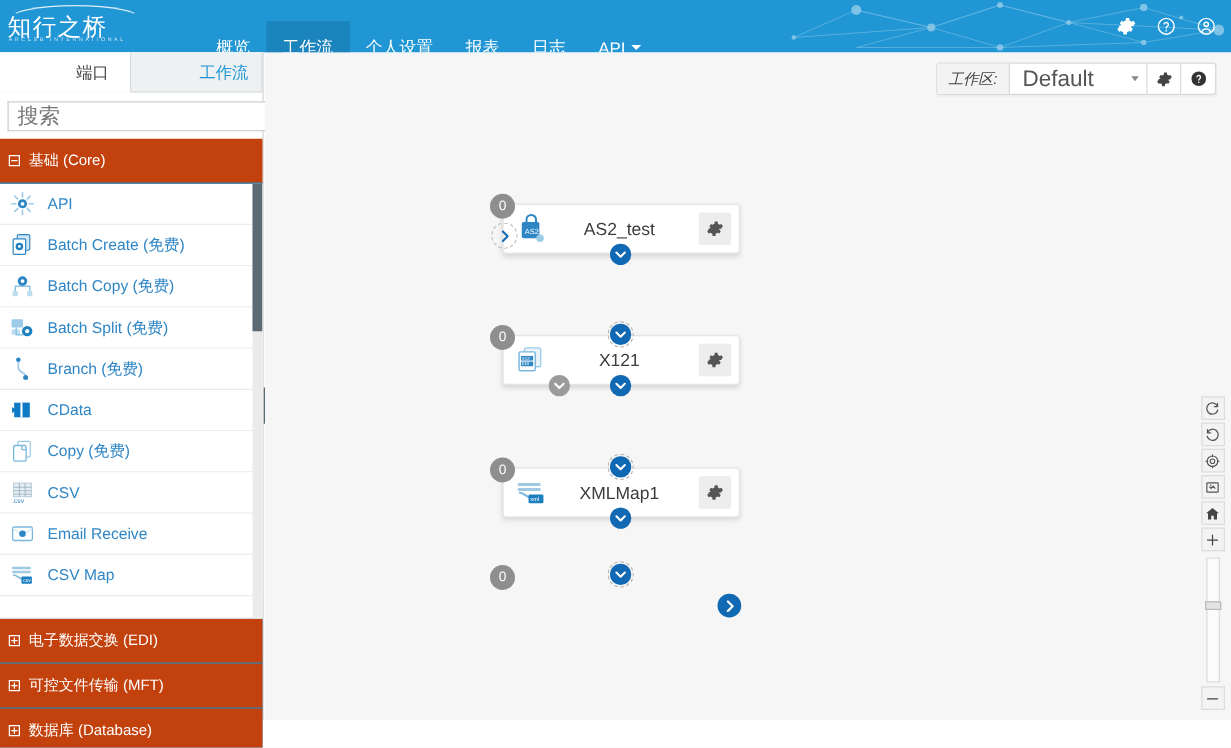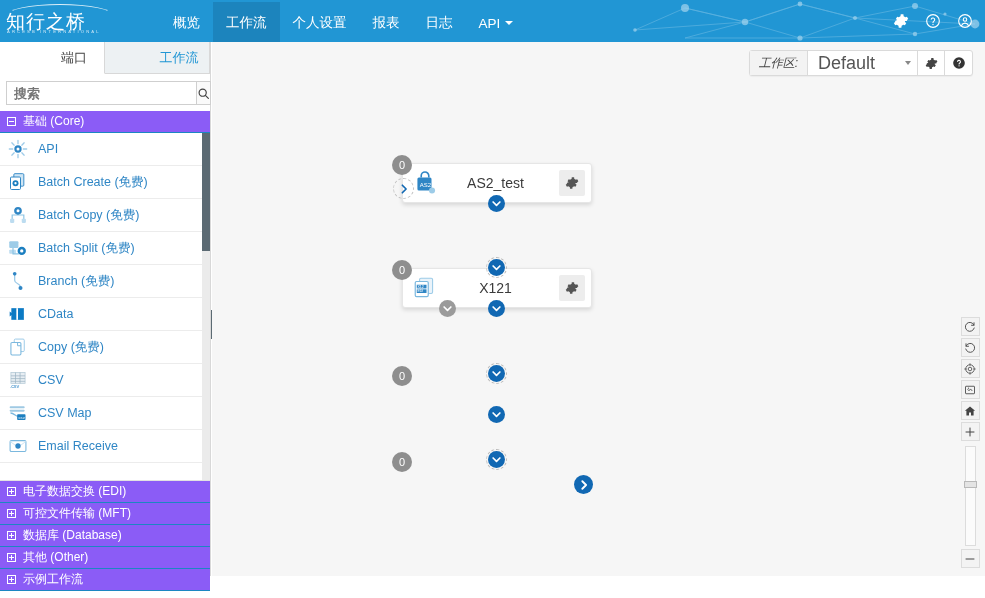--- a/index.html
+++ b/index.html
@@ -31,21 +31,21 @@
     position: absolute; top: 26px; left: 3px; font-size: 4.2px;
     color: #cfe8f7; letter-spacing: 2.1px; white-space: nowrap;
   }
   .logo-arc {
     position: absolute; left: 2px; top: 1px; width: 108px; height: 14px;
     border-top: 1.5px solid rgba(255,255,255,.85);
     border-radius: 60% 60% 0 0 / 100% 100% 0 0;
     border-left: 1.5px solid rgba(255,255,255,0);
     border-right: 1.5px solid rgba(255,255,255,0);
   }
-  .nav { position: absolute; left: 160px; top: 2px; height: 42px; display: flex; align-items: stretch; }
+  .nav { position: absolute; left: 160px; top: 17px; height: 42px; display: flex; align-items: stretch; }
   .nav-item {
     display: flex; align-items: center; padding: 0 13px;
     color: #ffffff; font-size: 13.5px; cursor: pointer; white-space: nowrap;
   }
   .nav-item.active { background: #1c84bd; }
   .caret-down {
     display: inline-block; margin-left: 5px;
     border-left: 4px solid transparent; border-right: 4px solid transparent;
     border-top: 4px solid #fff;
   }
@@ -60,29 +60,29 @@
   .tabs { display: flex; height: 32px; background: #f4f4f4; border-bottom: 1px solid #d8d8d8; }
   .tab {
     flex: 1; display: flex; align-items: center; justify-content: center;
     font-size: 13px; color: #2196d4; cursor: pointer;
     border-right: 1px solid #d8d8d8; background: #edf1f3; padding-left: 44px;
   }
   .tab.active { background: #ffffff; color: #444; border-bottom: 1px solid #fff; margin-bottom: -1px; }
   .search-row { padding: 7px 6px 6px 6px; display: flex; }
   .search-input {
     flex: 1; height: 24px; border: 1px solid #cfcfcf; border-right: none;
-    padding: 0 7px; font-size: 13px; color: #555; outline: none;
-    font-family: "Liberation Sans", sans-serif; background: #fff; font-weight: bold;
+    padding: 0 7px; font-size: 17px; color: #555; outline: none;
+    font-family: "Liberation Sans", sans-serif; background: #fff;
   }
   .search-btn {
     width: 26px; height: 24px; border: 1px solid #cfcfcf; background: #fafafa;
     display: flex; align-items: center; justify-content: center; cursor: pointer;
   }
   .cat-head {
-    height: 22px; background: #8b5cf6; color: #fff; font-size: 12px;
+    height: 36px; background: #c2410c; color: #fff; font-size: 12px;
     display: flex; align-items: center; padding-left: 7px; cursor: pointer;
     border-bottom: 1px solid #1c87c2;
   }
   .cat-box {
     width: 9px; height: 9px; border: 1px solid #fff; margin-right: 7px;
     position: relative; flex: 0 0 auto;
   }
   .cat-box::before {
     content: ""; position: absolute; left: 1px; right: 1px; top: 3px; height: 1px; background: #fff;
   }
@@ -372,38 +372,38 @@
           <g stroke="#9fb5c4" stroke-width="0.9">
               <path d="M3.5 7h17M3.5 10.3h17M3.5 13.6h17M9 3v13M14.5 3v13"></path>
             </g>
           <text x="2" y="22" font-size="6.5" fill="#2f86c5" font-family="sans-serif">.csv</text>
         </svg>
         <span class="port-label">CSV</span>
       </div>
 
       <div class="port-item">
         <svg class="port-ico" viewBox="0 0 24 24">
+          <rect x="2.5" y="5.5" width="19" height="13" rx="1.4" fill="#ffffff" stroke="#7bb8de" stroke-width="1.3"></rect>
+          <path d="M2.5 6.5l9.5 7 9.5-7" fill="none" stroke="#cfe6f5" stroke-width="1.2"></path>
+          <circle cx="12" cy="12" r="3.2" fill="#2f86c5"></circle>
+        </svg>
+        <span class="port-label">Email Receive</span>
+      </div>
+
+      <div class="port-item">
+        <svg class="port-ico" viewBox="0 0 24 24">
           <g fill="#9fc9e3">
               <rect x="2" y="4" width="18" height="2.4" rx="1"></rect>
               <rect x="2" y="8" width="18" height="2.4" rx="1"></rect>
             </g>
           <path d="M3 12c5 0 5 4 10 4" stroke="#7bb8de" stroke-width="1.6" fill="none"></path>
           <rect x="11" y="13.5" width="10" height="7" rx="1" fill="#1c7fc0"></rect>
           <text x="12.6" y="19" font-size="5" fill="#fff" font-family="sans-serif">csv</text>
         </svg>
         <span class="port-label">CSV Map</span>
-      </div>
-
-      <div class="port-item">
-        <svg class="port-ico" viewBox="0 0 24 24">
-          <rect x="2.5" y="5.5" width="19" height="13" rx="1.4" fill="#ffffff" stroke="#7bb8de" stroke-width="1.3"></rect>
-          <path d="M2.5 6.5l9.5 7 9.5-7" fill="none" stroke="#cfe6f5" stroke-width="1.2"></path>
-          <circle cx="12" cy="12" r="3.2" fill="#2f86c5"></circle>
-        </svg>
-        <span class="port-label">Email Receive</span>
       </div>
 
       <div class="sb-track">
         <div class="sb-thumb"></div>
       </div>
     </div>
 
     <div class="cat-list">
       <div class="cat-head">
         <span class="cat-box plus"></span>
@@ -523,20 +523,37 @@
 
     <div class="node" style="left:180px; top:324px;">
       <div class="node-badge">0</div>
       <div class="chev-dash" style="left:94px; top:-3px;">
         <span class="inner">
           <svg width="9" height="9" viewBox="0 0 12 12" fill="none" stroke="#fff" stroke-width="2.2">
             <path d="M1.5 4L6 8.5 10.5 4" stroke-linecap="round" stroke-linejoin="round"></path>
           </svg>
         </span>
       </div>
+      <div class="node-card">
+        <svg class="node-ico" viewBox="0 0 24 24">
+          <g fill="#9fc9e3">
+              <rect x="2" y="5" width="17" height="2.2" rx="1"></rect>
+              <rect x="2" y="8.6" width="17" height="2.2" rx="1"></rect>
+            </g>
+          <path d="M3 12c5 .5 5 4 10 4" stroke="#7bb8de" stroke-width="1.5" fill="none"></path>
+          <rect x="10" y="13.4" width="11" height="6.6" rx="1" fill="#1c7fc0"></rect>
+          <text x="11.3" y="18.6" font-size="4.3" fill="#fff" font-family="sans-serif">xml</text>
+        </svg>
+        <div class="node-name">XMLMap1</div>
+        <div class="node-act">
+          <svg width="14" height="14" viewBox="0 0 24 24" fill="#555">
+            <path d="M12 8.5a3.5 3.5 0 100 7 3.5 3.5 0 000-7zm9 3.5c0-.5-.05-1-.13-1.47l2.05-1.6-2-3.46-2.42.98a8.9 8.9 0 00-2.54-1.47L15.6 2h-4l-.36 2.98a8.9 8.9 0 00-2.54 1.47l-2.42-.98-2 3.46 2.05 1.6A9.3 9.3 0 003.2 12c0 .5.05 1 .13 1.47l-2.05 1.6 2 3.46 2.42-.98a8.9 8.9 0 002.54 1.47L8.6 22h4l.36-2.98a8.9 8.9 0 002.54-1.47l2.42.98 2-3.46-2.05-1.6c.08-.47.13-.97.13-1.47z"></path>
+          </svg>
+        </div>
+      </div>
       <div class="chev-blue" style="left:96px; top:40px;">
         <svg width="9" height="9" viewBox="0 0 12 12" fill="none" stroke="#fff" stroke-width="2.2">
           <path d="M1.5 4L6 8.5 10.5 4" stroke-linecap="round" stroke-linejoin="round"></path>
         </svg>
       </div>
     </div>
 
     <div class="node" style="left:180px; top:410px;">
       <div class="node-badge">0</div>
       <div class="chev-dash" style="left:94px; top:-3px;">

